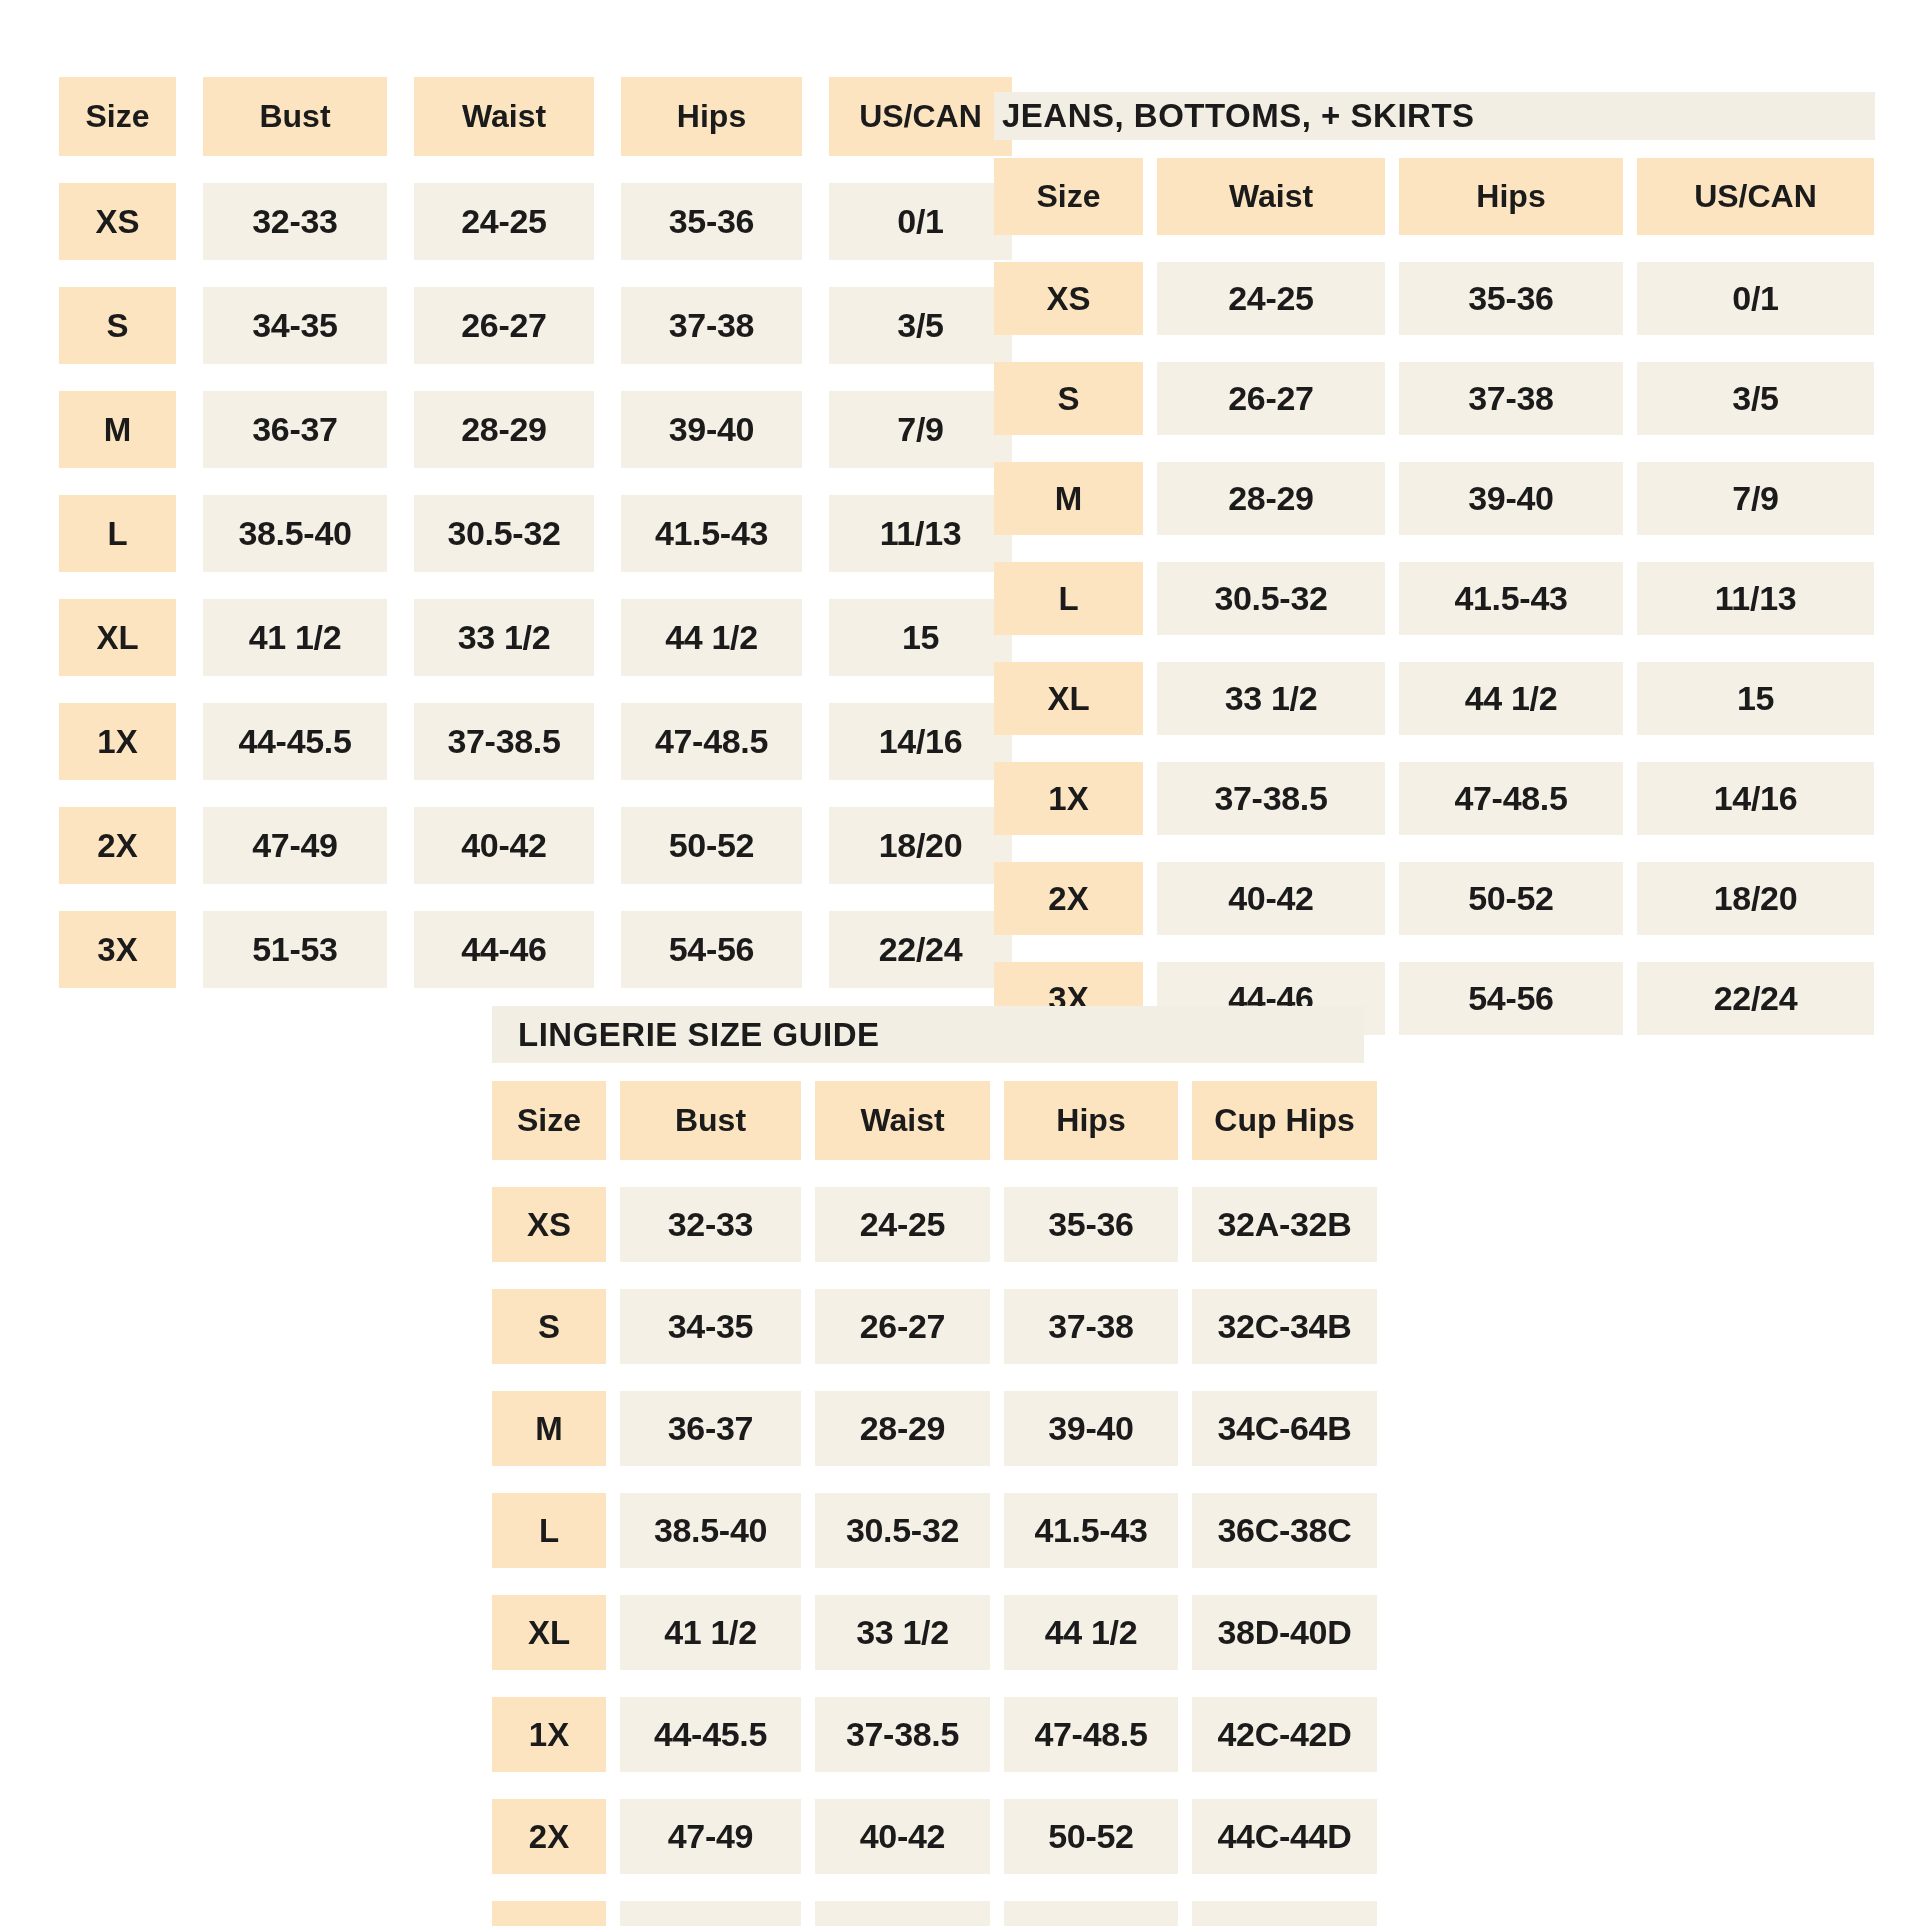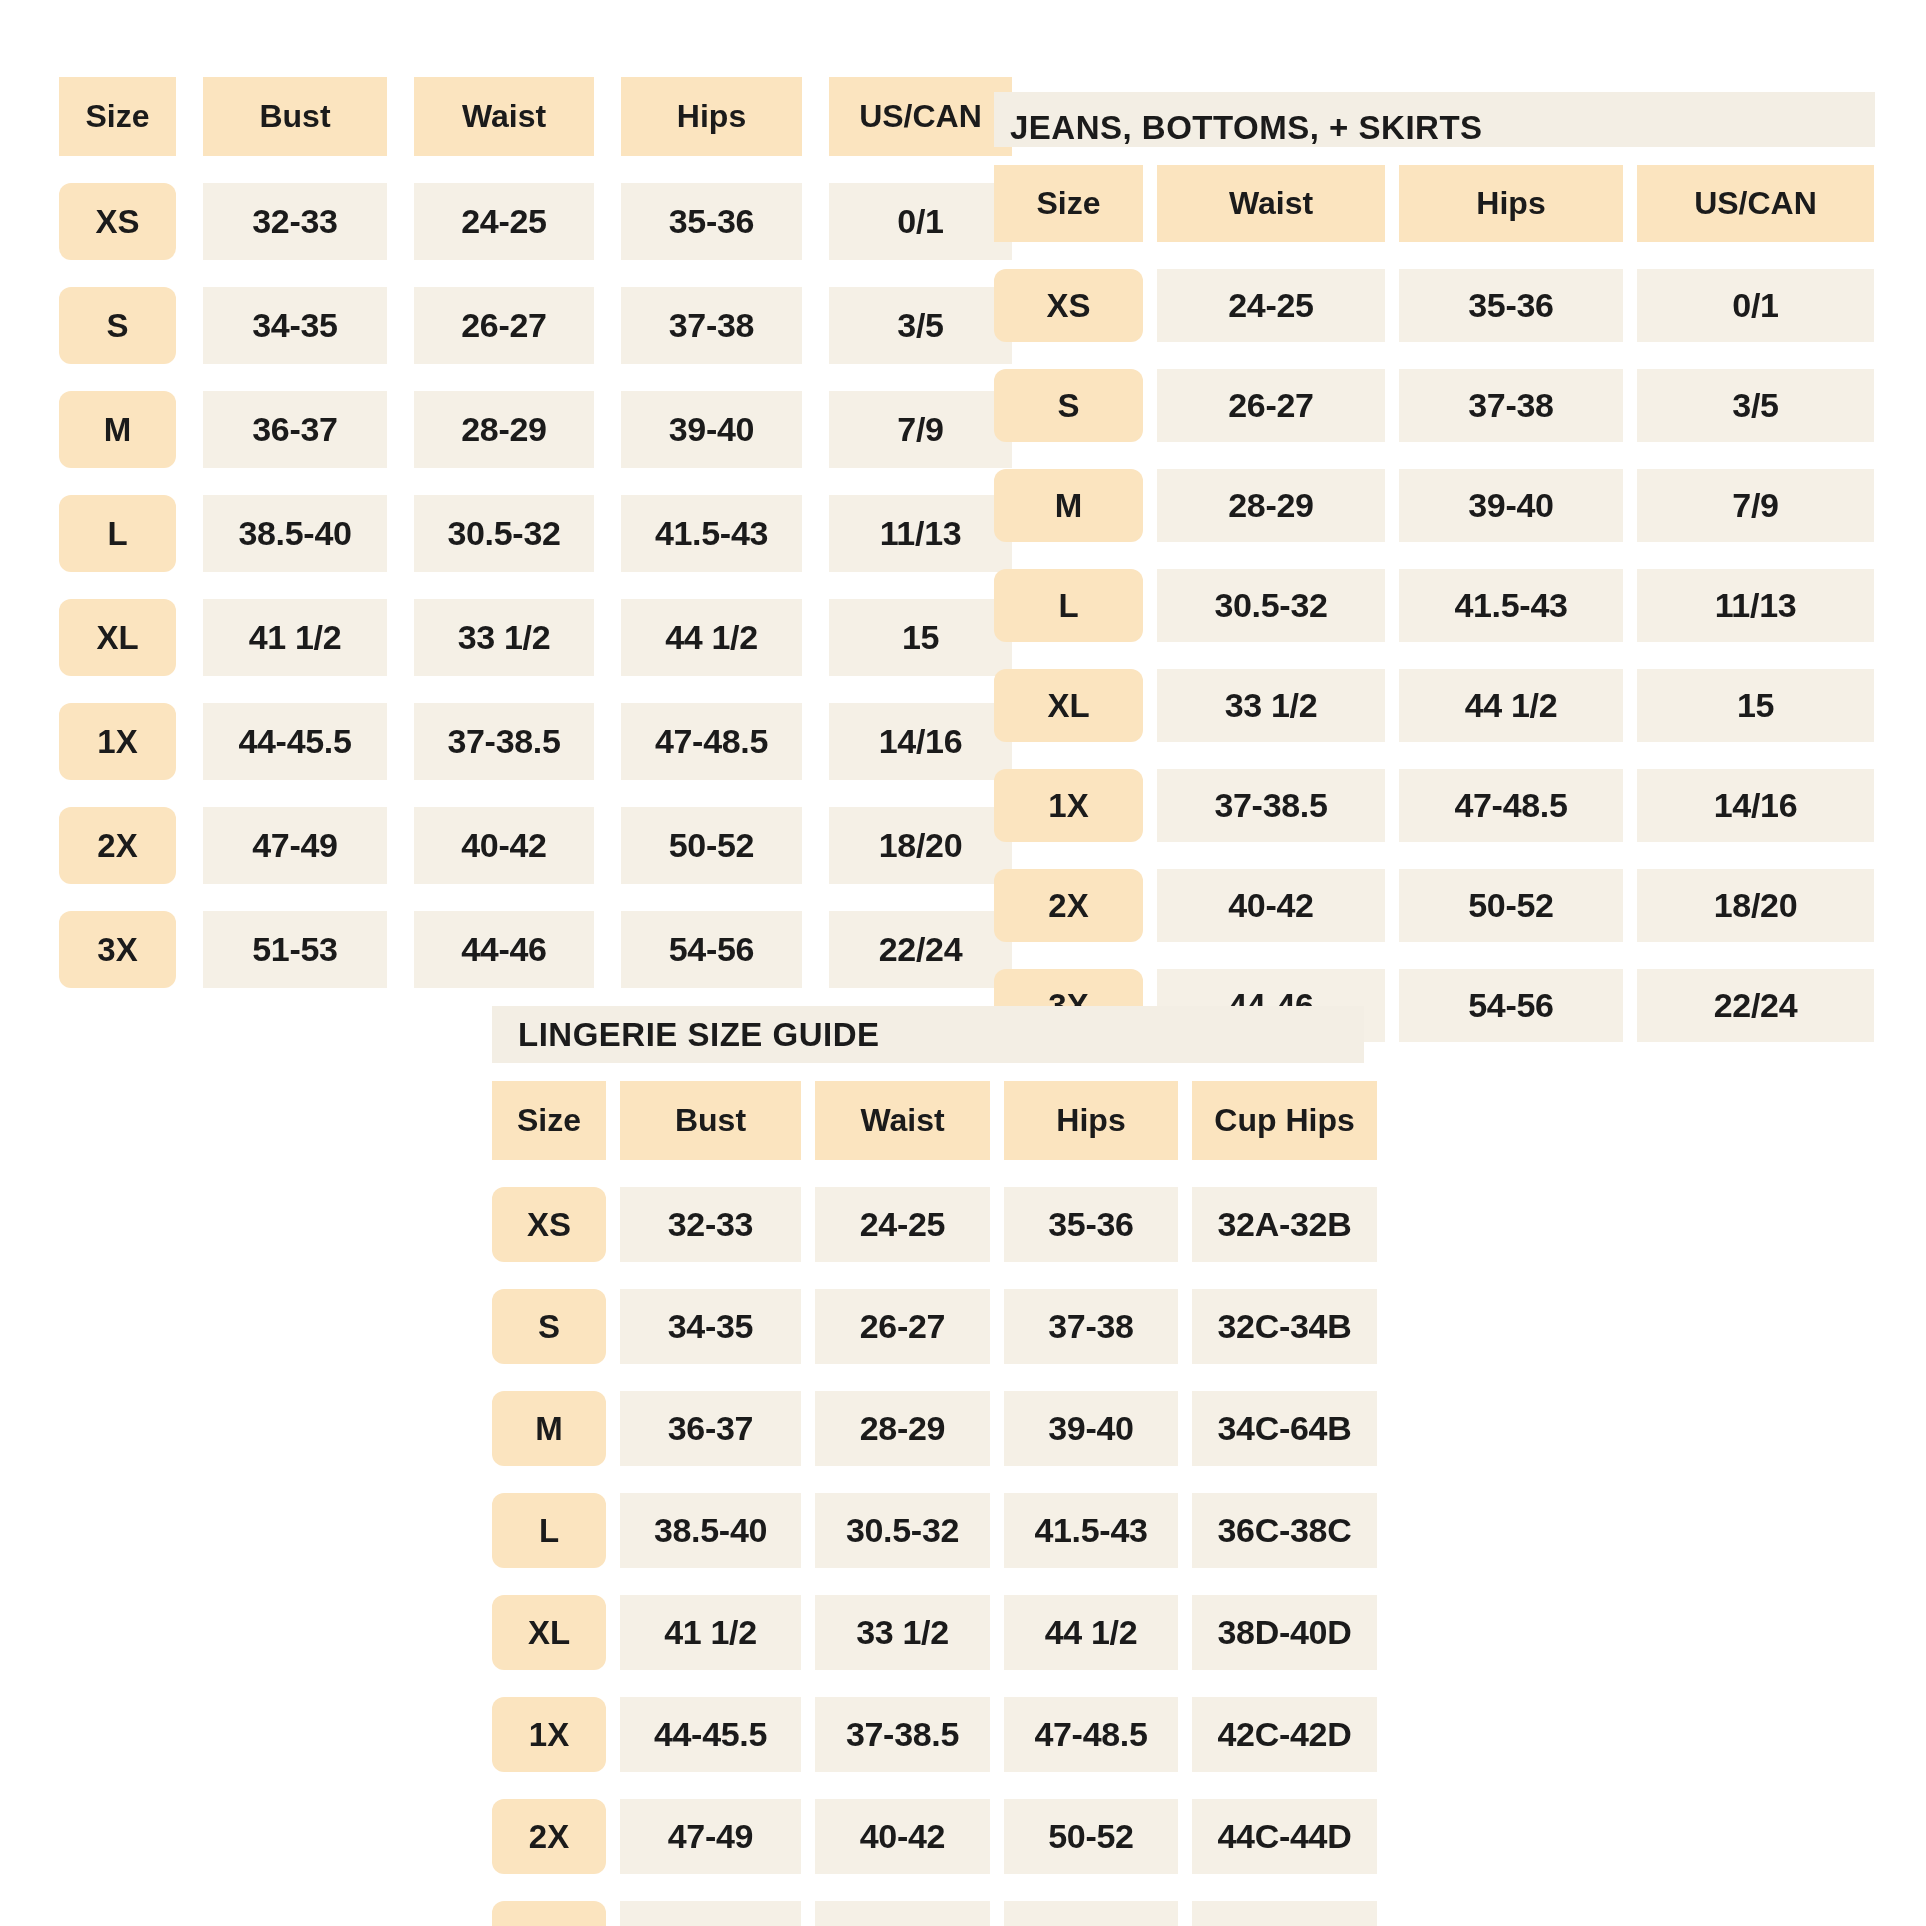--- a/index.html
+++ b/index.html
@@ -26,21 +26,21 @@
   .size-table{position:absolute;}
   .t0{left:59px;top:51px;width:903px;}
   .t1{left:994px;top:92px;width:881px;}
   .t2{left:468px;top:1006px;width:896px;padding-left:24px;}
 
   .title-panel{
     background:var(--panel);
     width:100%;
   }
   .t0 .title-panel{height:83px;padding:11px 0 0 28px;}
-  .t1 .title-panel{height:55px;display:flex;align-items:flex-end;padding-left:16px;}
+  .t1 .title-panel{height:48px;display:flex;align-items:center;padding-left:8px;}
   .t2 .title-panel{height:57px;display:flex;align-items:center;padding-left:26px;}
 
   .title{
     font-weight:900;
     font-size:33px;
     letter-spacing:0.5px;
     line-height:38px;
     white-space:nowrap;
   }
   .subtitle{
@@ -72,21 +72,20 @@
   .hdr{
     background:var(--header-cell);
     height:79px;
     font-size:32px;
   }
   .t1 .hdr{height:77px;}
   .rowhdr{
     background:var(--header-cell);
     height:77px;
     font-size:33px;
-    border-radius:12px;
   }
   .body{
     background:var(--data-cell);
     height:77px;
     font-size:34px;
     letter-spacing:-0.3px;
   }
   .t1 .rowhdr,.t1 .body{height:73px;}
   .t2 .rowhdr,.t2 .body{height:75px;}
 </style>

